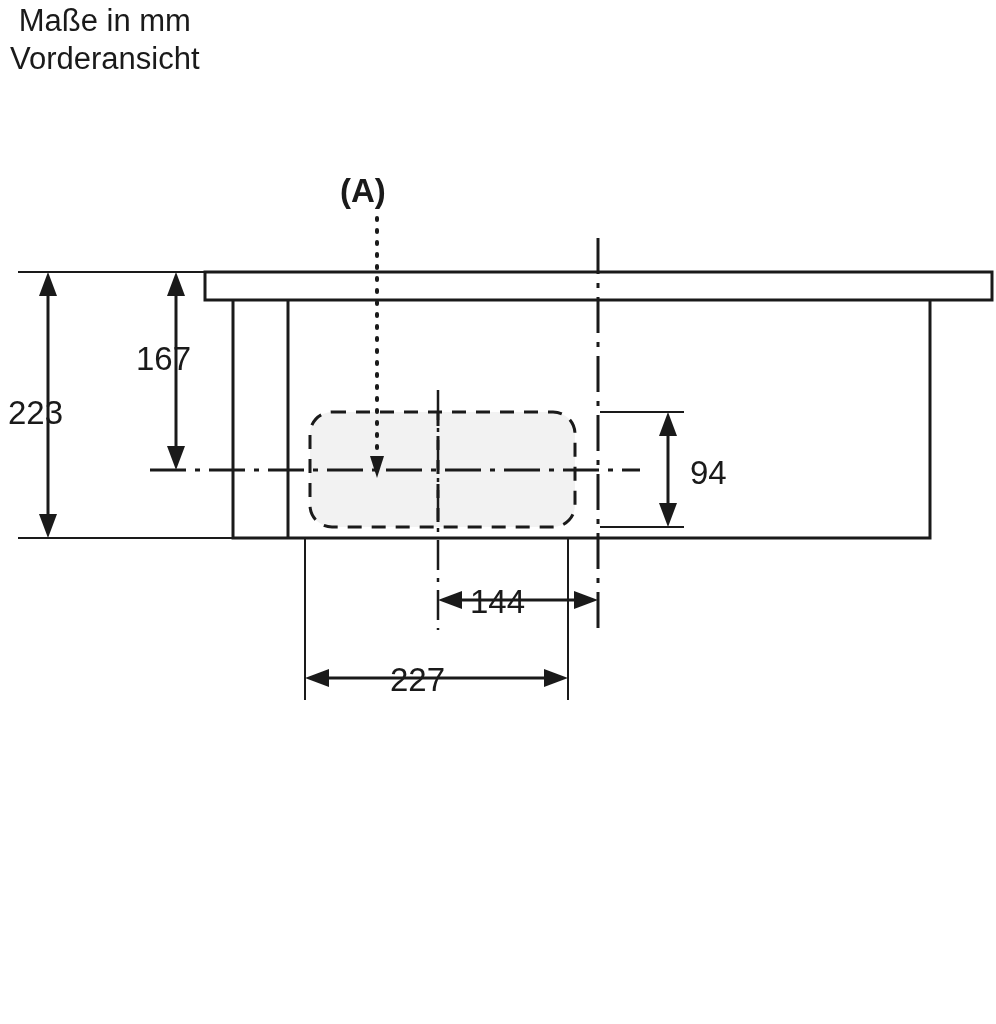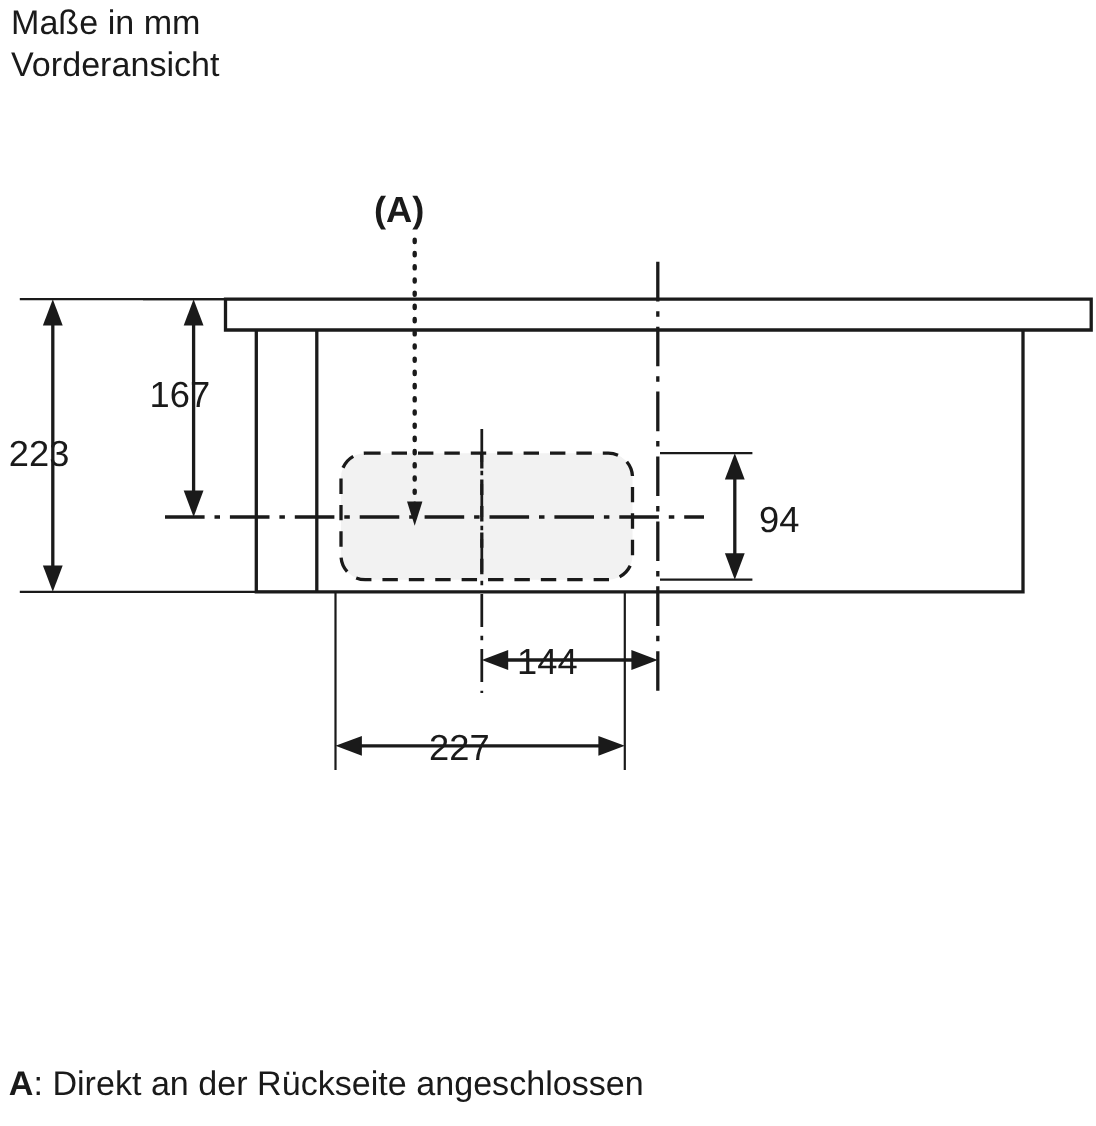--- a/index.html
+++ b/index.html
@@ -12,20 +12,21 @@
     height: 1024px;
     font-family: "Liberation Sans", sans-serif;
     color: #000000;
     position: relative;
     overflow: hidden;
   }
   #page {
     position: relative;
     width: 996px;
     height: 1024px;
+    text-align: center;
   }
   .header-text {
     position: absolute;
     left: 10px;
     top: 2px;
     font-size: 31px;
     line-height: 38px;
     white-space: pre;
     color: #1a1a1a;
   }
@@ -143,15 +144,14 @@
       <line x1="305" y1="538" x2="305" y2="700" stroke="#1a1a1a" stroke-width="2"></line>
       <line x1="568" y1="538" x2="568" y2="700" stroke="#1a1a1a" stroke-width="2"></line>
       <line x1="313" y1="678" x2="560" y2="678" stroke="#1a1a1a" stroke-width="3"></line>
       <polygon points="305,678 329,669 329,687" fill="#1a1a1a"></polygon>
       <polygon points="568,678 544,669 544,687" fill="#1a1a1a"></polygon>
       <text class="dim" x="390" y="691">227</text>
     </g>
 
   </svg>
 
-  <div class="footer-text"><span class="bold">A</span><span>: Direkt an der Rückseite angeschlossen</span></div>
 
 </div>
 
 </body></html>

